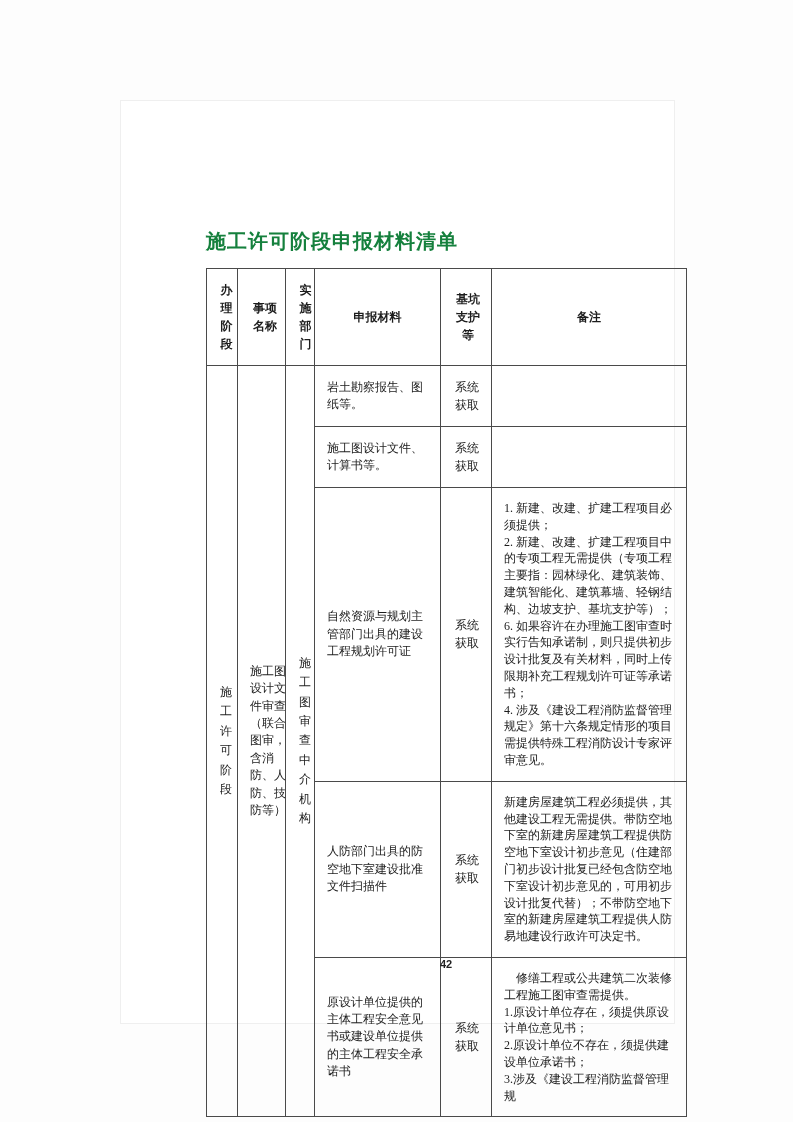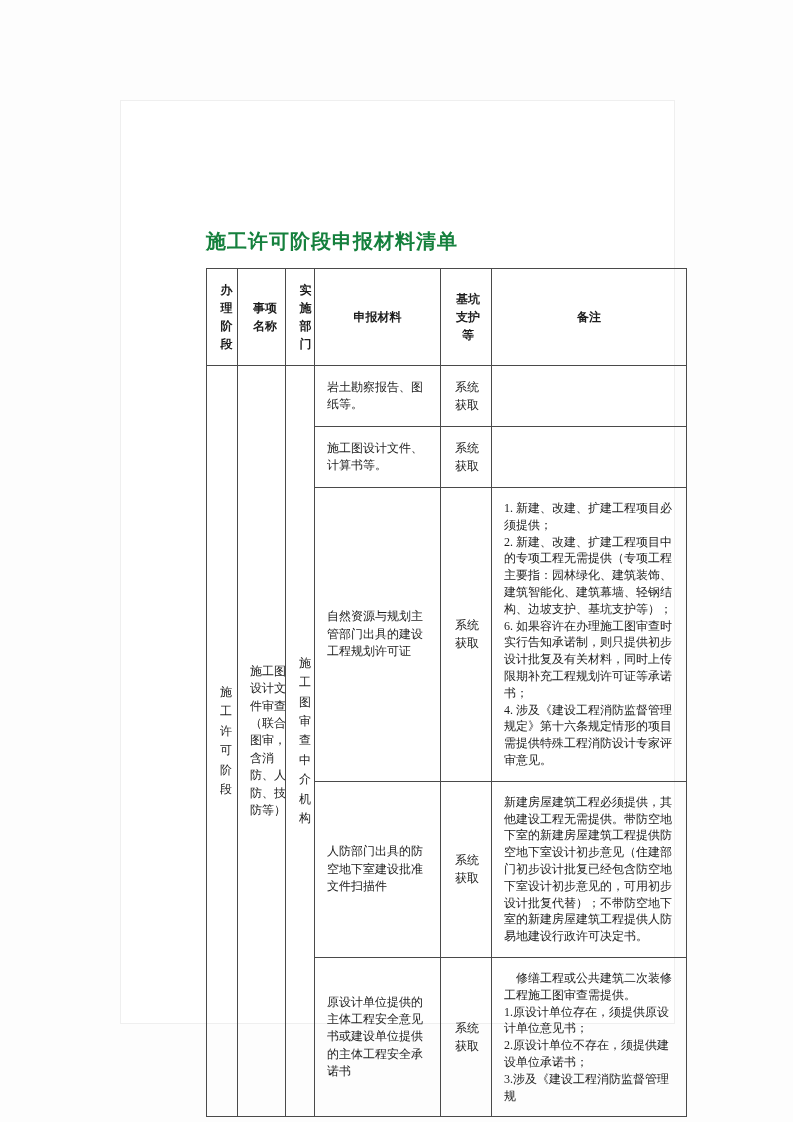--- a/index.html
+++ b/index.html
@@ -105,13 +105,14 @@
         <td class="mat">原设计单位提供的主体工程安全意见书或建设单位提供的主体工程安全承诺书</td>
         <td class="src">系统获取</td>
         <td class="rem">　修缮工程或公共建筑二次装修工程施工图审查需提供。
 1.原设计单位存在，须提供原设计单位意见书；
 2.原设计单位不存在，须提供建设单位承诺书；
 3.涉及《建设工程消防监督管理规</td>
       </tr>
     </tbody>
   </table>
 
+  <div class="page-number">42</div>
 </div>
 
 </body></html>

